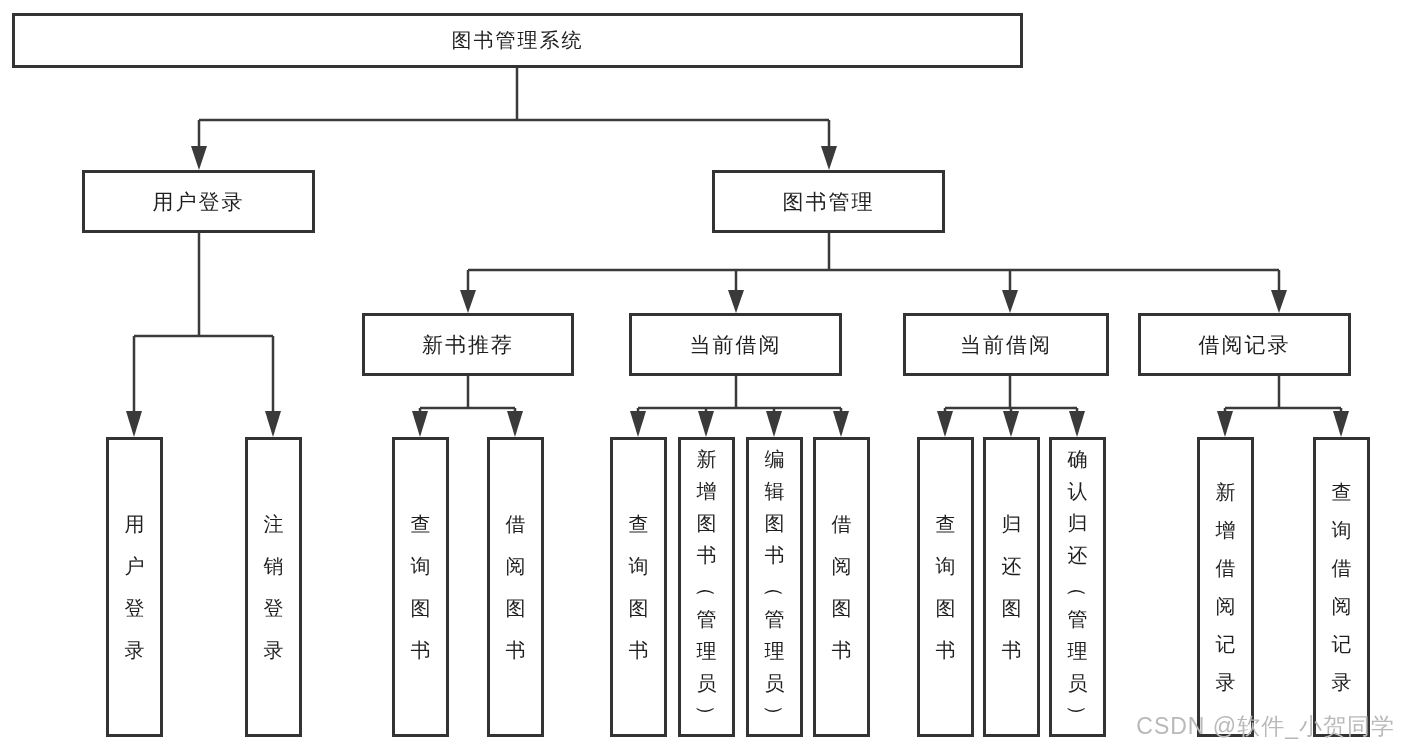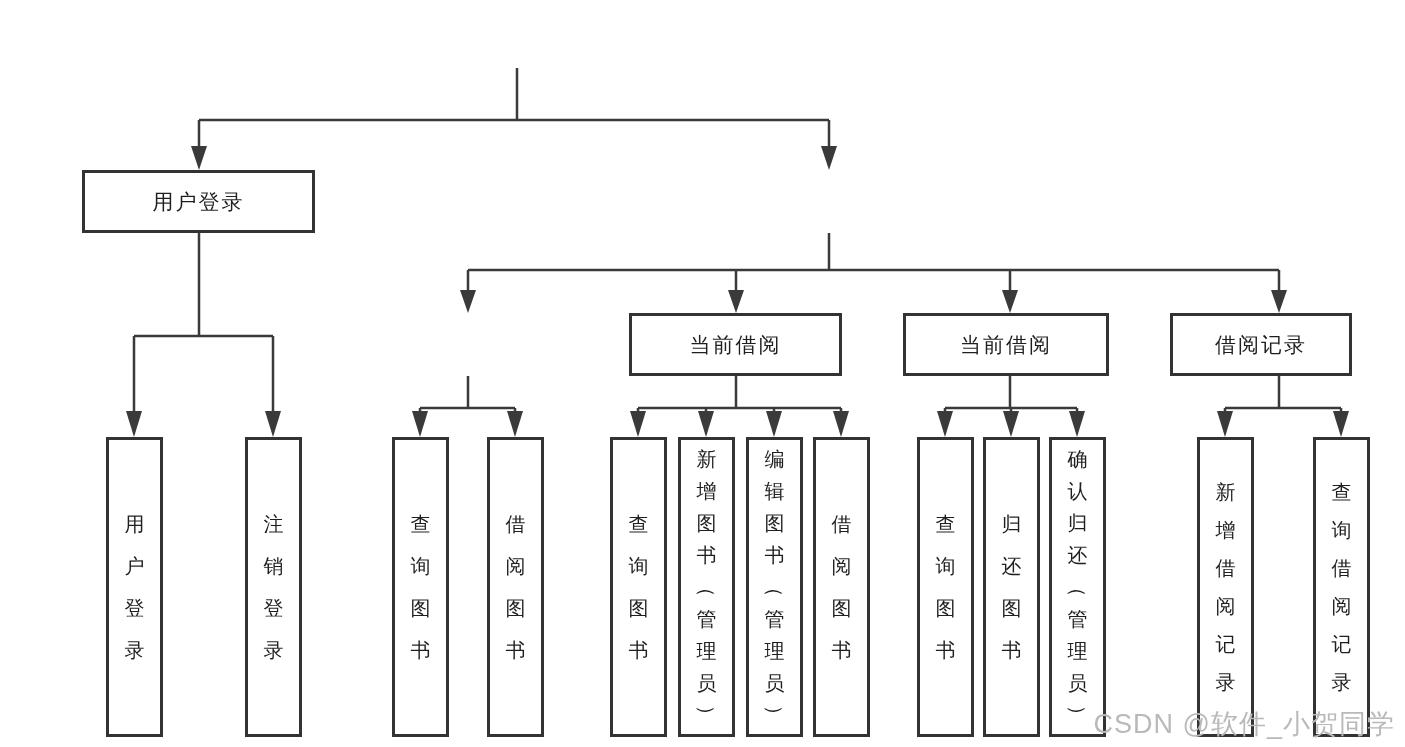--- a/index.html
+++ b/index.html
@@ -68,21 +68,21 @@
   }
   .vchar { display: block; height: 20px; }
   .vchar.rot { transform: rotate(90deg); }
   .gap4 { gap: 22px; }
   .gap6 { gap: 18px; }
   .gap9 { gap: 12px; }
   .watermark {
     position: absolute;
     right: 10px;
     bottom: 5px;
-    font-size: 27px;
+    font-size: 23px;
     color: var(--watermark);
     white-space: nowrap;
     letter-spacing: 1px;
   }
 </style>
 </head>
 <body>
 
 <div class="canvas">
 
@@ -112,32 +112,41 @@
       <polygon points="766,411 782,411 774,437"></polygon>
       <polygon points="833,411 849,411 841,437"></polygon>
       <polygon points="937,411 953,411 945,437"></polygon>
       <polygon points="1003,411 1019,411 1011,437"></polygon>
       <polygon points="1069,411 1085,411 1077,437"></polygon>
       <polygon points="1217,411 1233,411 1225,437"></polygon>
       <polygon points="1333,411 1349,411 1341,437"></polygon>
     </g>
   </svg>
 
+  <div class="node root-node">
+    <span class="hlabel">图书管理系统</span>
+  </div>
 
   <div class="node lvl2" style="left:82px">
     <span class="hlabel">用户登录</span>
   </div>
-
+  <div class="node lvl2" style="left:712px">
+    <span class="hlabel">图书管理</span>
+  </div>
+
+  <div class="node lvl3" style="left:362px;width:212px">
+    <span class="hlabel">新书推荐</span>
+  </div>
   <div class="node lvl3" style="left:629px;width:213px">
     <span class="hlabel">当前借阅</span>
   </div>
   <div class="node lvl3" style="left:903px;width:206px">
     <span class="hlabel">当前借阅</span>
   </div>
-  <div class="node lvl3" style="left:1170px;width:182px">
+  <div class="node lvl3" style="left:1138px;width:213px">
     <span class="hlabel">借阅记录</span>
   </div>
 
   <div class="leaf" style="left:106px">
     <span class="vtext gap4">
         <span class="vchar">用</span>
         <span class="vchar">户</span>
         <span class="vchar">登</span>
         <span class="vchar">录</span>
       </span>

